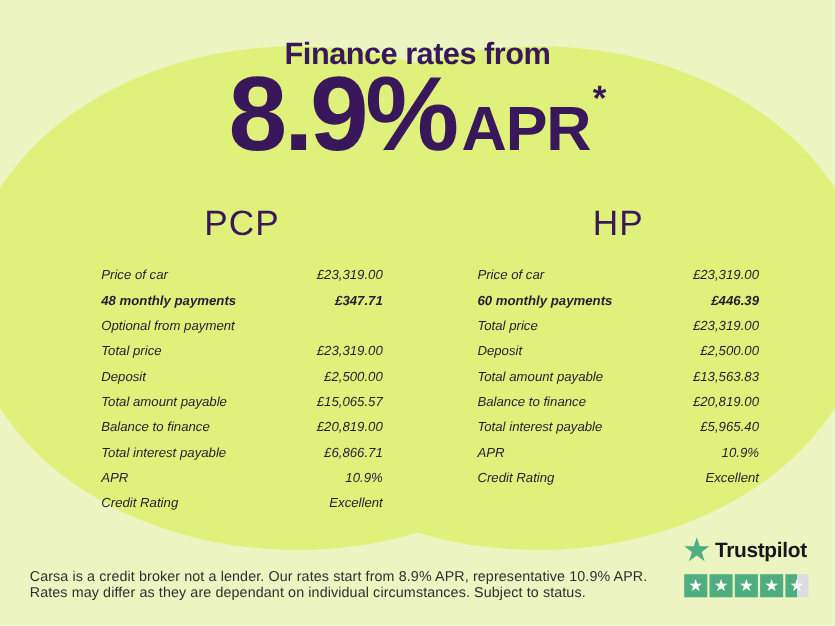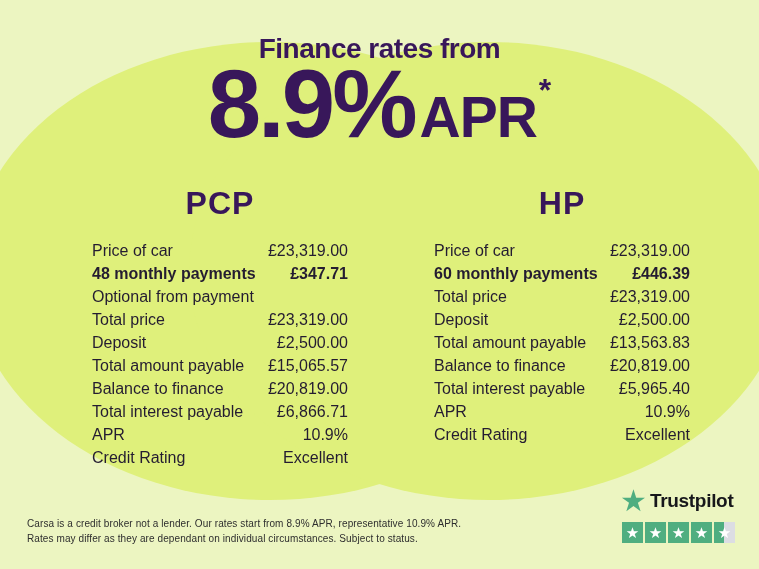--- a/index.html
+++ b/index.html
@@ -27,35 +27,35 @@
     color:var(--purple,#38175a);
   }
   .rate-value { font-size:96px; font-weight:800; line-height:1; letter-spacing:-3px; }
   .rate-unit  { font-size:57px; font-weight:700; line-height:1; margin-left:5px; letter-spacing:-1px; }
   .rate-asterisk { font-size:32px; font-weight:700; position:relative; top:-36px; margin-left:2px; }
 
   .col { position:absolute; top:184px; width:256px; }
   .col.pcp { left:92px; }
   .col.hp  { left:434px; }
   .col-title {
-    text-align:center; font-size:32px; font-weight:700; line-height:38px;
+    text-align:center; font-size:32px; font-weight:400; line-height:38px;
     letter-spacing:1px; color:var(--purple,#38175a);
   }
   .rows { margin-top:17px; }
   .frow {
     display:flex; justify-content:space-between;
-    font-size:16px; line-height:23px; white-space:nowrap;
+    font-size:12px; line-height:23px; white-space:nowrap;font-style:italic;
   }
   .frow.bold { font-weight:700; }
   .row-label { text-align:left; }
   .row-value { text-align:right; }
 
   .disclaimer {
     position:absolute; left:27px; top:516px;
-    font-size:10px; line-height:15px; color:var(--disclaimer_ink,#2e2e2e);
+    font-size:13px; line-height:15px; color:var(--disclaimer_ink,#2e2e2e);
     white-space:nowrap; letter-spacing:0.1px;
   }
 
   .trustpilot { position:absolute; left:620px; top:487px; }
   .tp-logo { display:flex; align-items:center; gap:3px; }
   .tp-star-icon {
     color:var(--trustpilot_green,#4fae80); font-size:30px; line-height:28px;
   }
   .tp-wordmark {
     font-size:19px; font-weight:700; letter-spacing:-0.3px;

